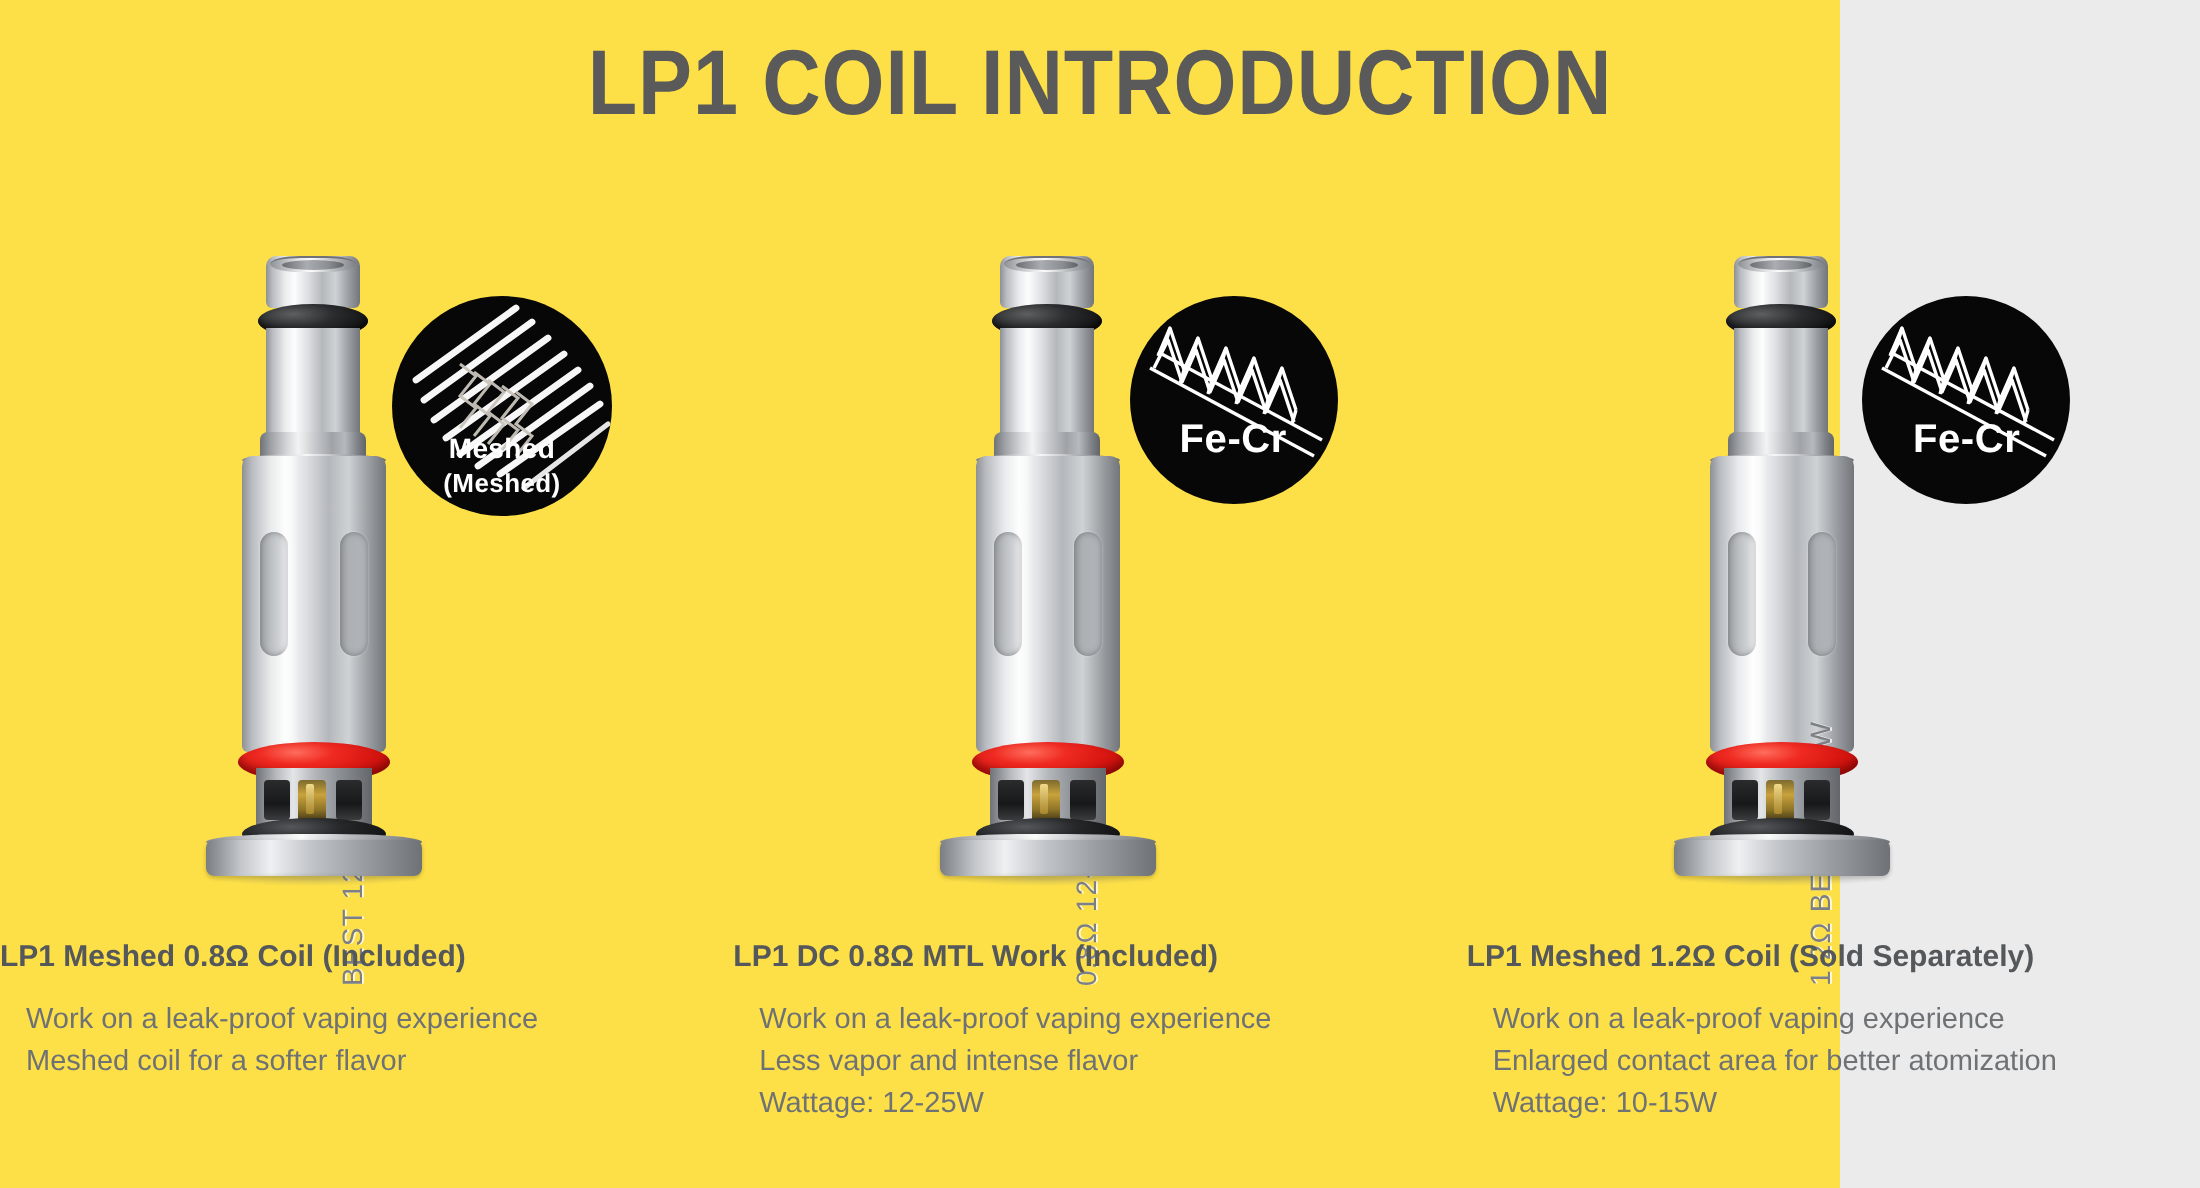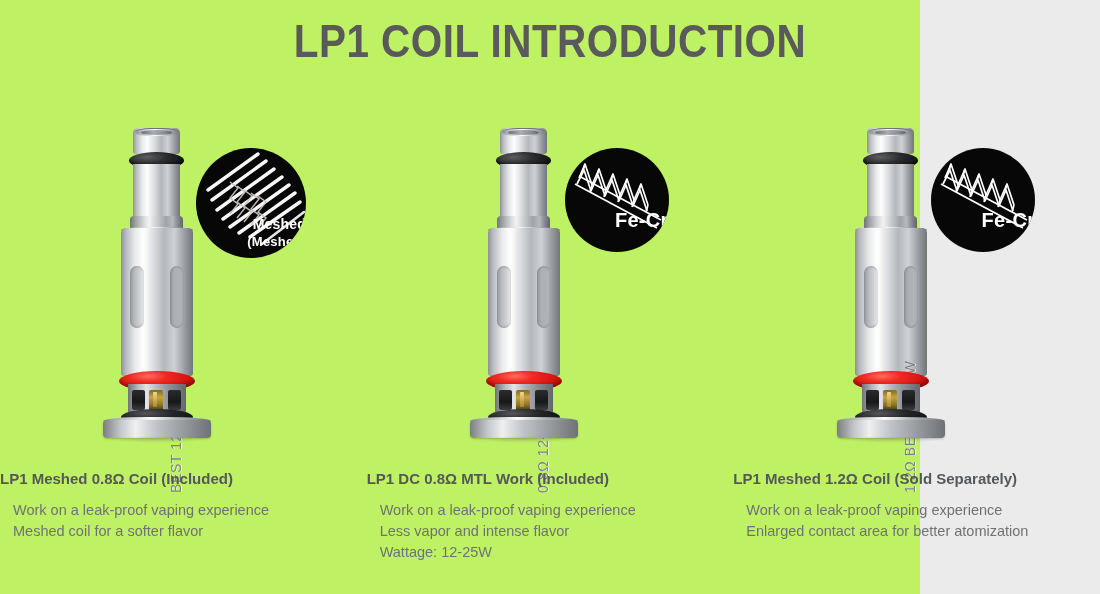--- a/index.html
+++ b/index.html
@@ -12,21 +12,21 @@
     background: #ebebeb;
     font-family: "Liberation Sans", sans-serif;
     overflow: hidden;
     position: relative;
   }
 
   .page {
     width: 920px;
     height: 594px;
     position: relative;
-    background: #bef264;
+    background: #fde047;
   }
 
   
   .title {
     position: absolute;
     top: 14px;
     left: 0;
     width: 1100px;
     text-align: center;
     font-family: "Liberation Sans", sans-serif;
@@ -328,21 +328,21 @@
     left: 198px; top: 20px; width: 104px; height: 104px;
   }
   .badge-3 {
     left: 198px; top: 20px; width: 104px; height: 104px;
   }
   .badge svg { display: block; }
   .badge-label {
     position: absolute;
     left: 0;
     width: 100%;
-    text-align: right;
+    text-align: center;
     color: #ffffff;
     font-family: "Liberation Sans", sans-serif;
     font-weight: bold;
     white-space: nowrap;
   }
   .badge-1 .badge-label-main { bottom: 26px; font-size: 14px; letter-spacing: .2px; }
   .badge-1 .badge-label-sub  { bottom: 9px;  font-size: 13px; letter-spacing: .2px; }
   .badge-2 .badge-label-main,
   .badge-3 .badge-label-main { bottom: 20px; font-size: 20px; letter-spacing: .3px; }
 
@@ -538,17 +538,18 @@
             </g>
           </svg>
           <div class="badge-label badge-label-main">Fe-Cr</div>
         </div>
       </div>
 
       <div class="caption">
         <div class="caption-title">LP1 Meshed 1.2Ω Coil (Sold Separately)</div>
         <div class="caption-line">Work on a leak-proof vaping experience</div>
         <div class="caption-line">Enlarged contact area for better atomization</div>
+        <div class="caption-line">Wattage: 10-15W</div>
       </div>
     </div>
 
   </div>
 </div>
 
 </body></html>

